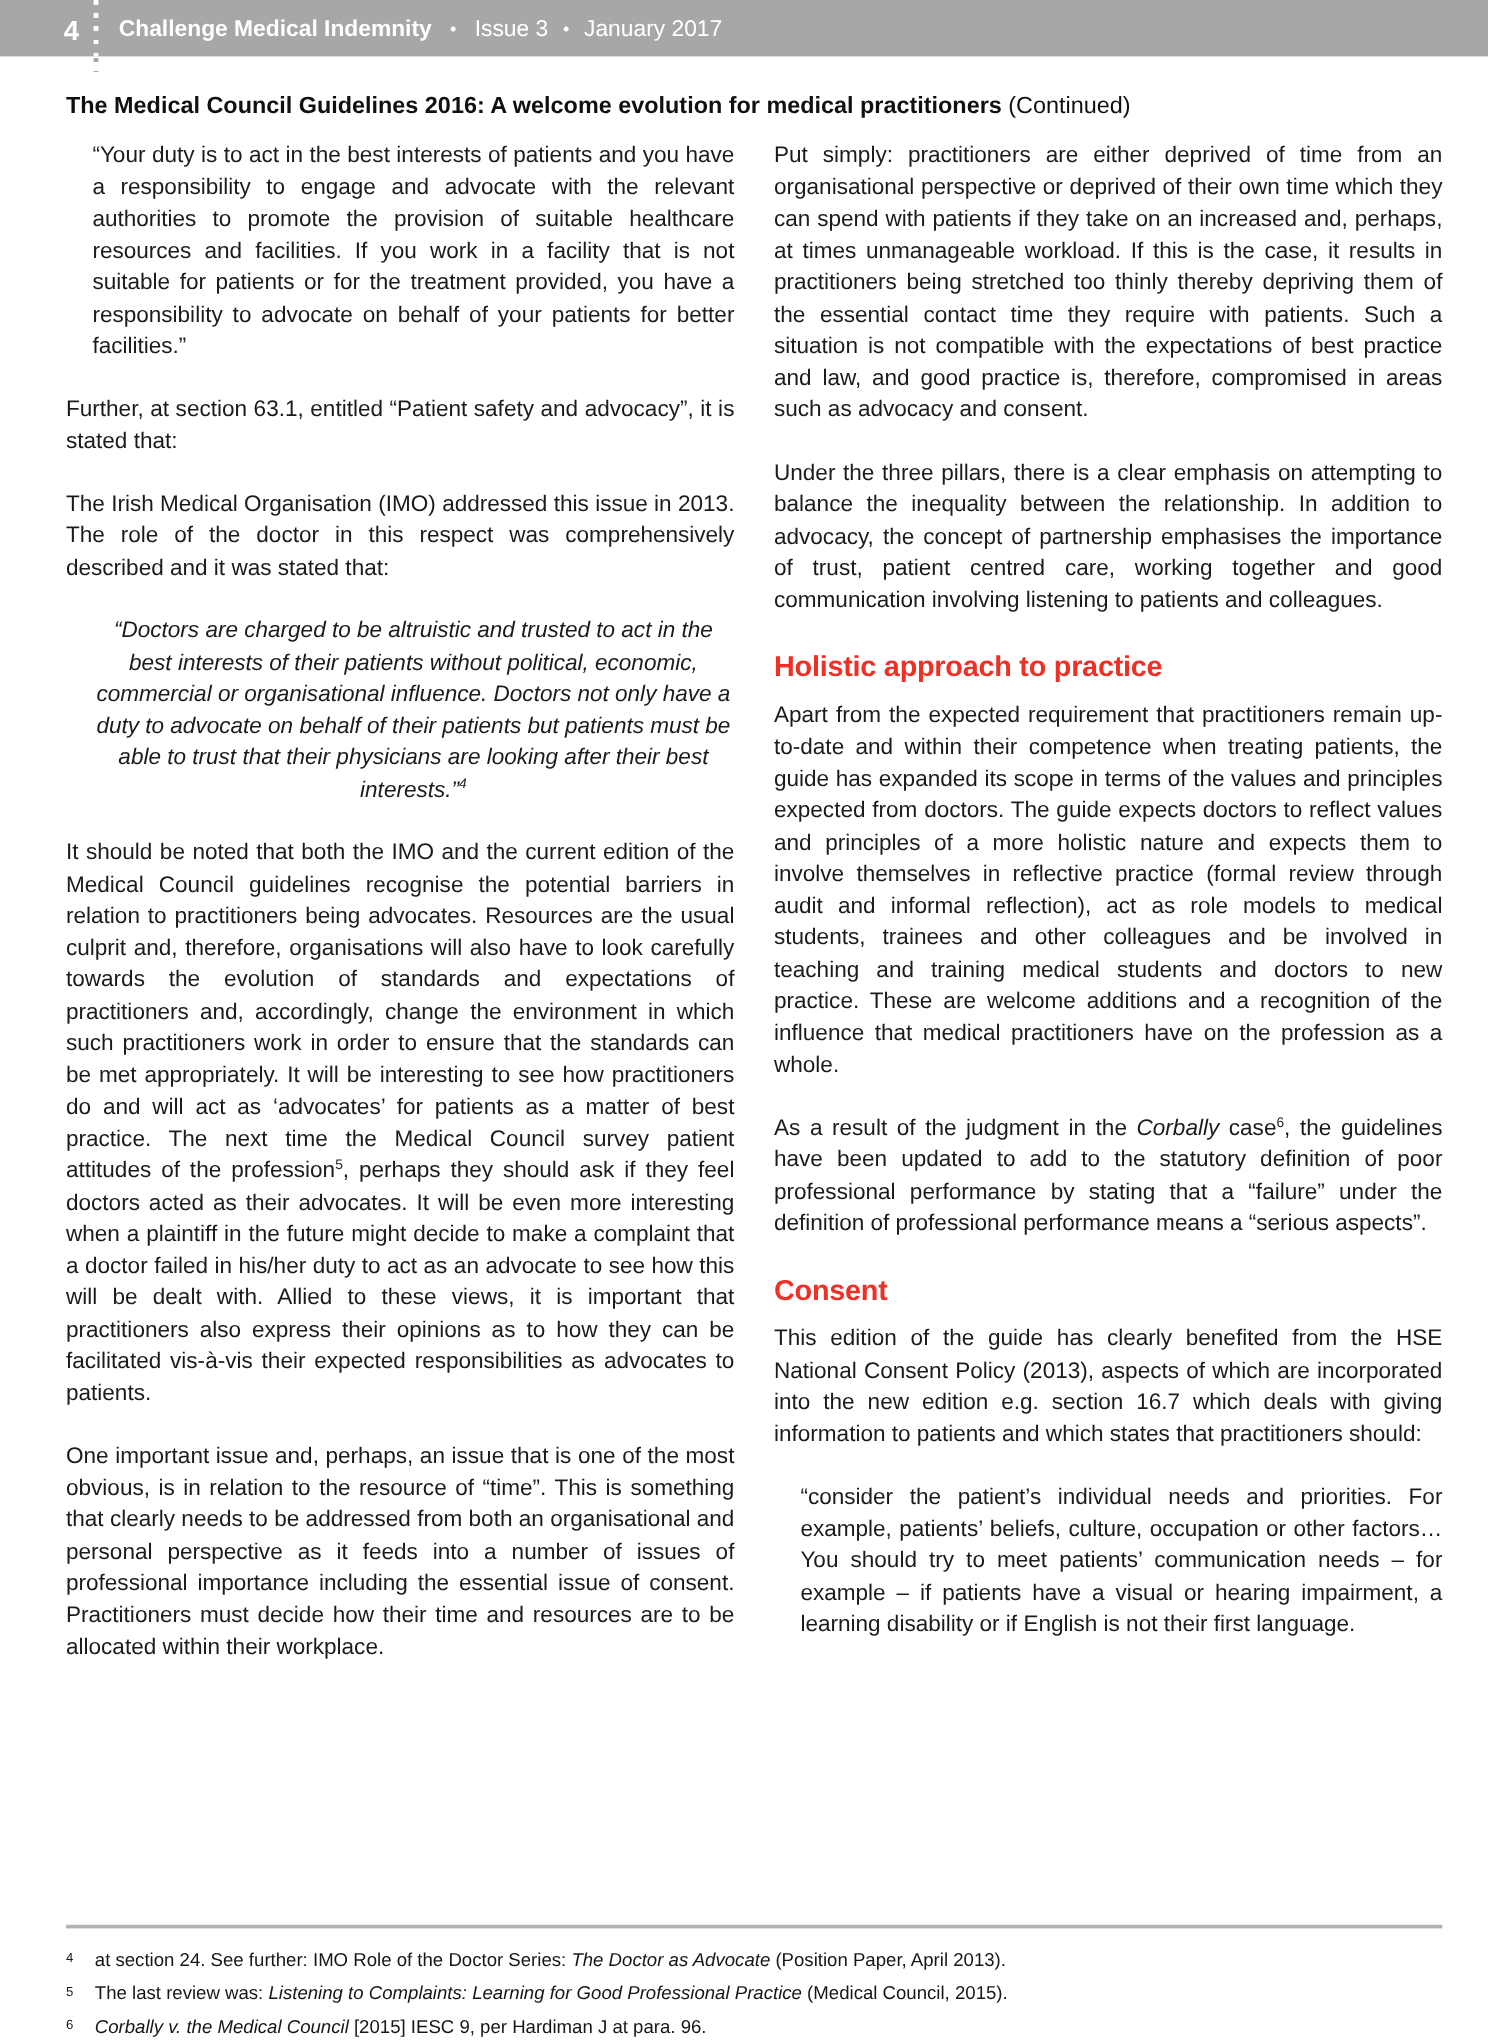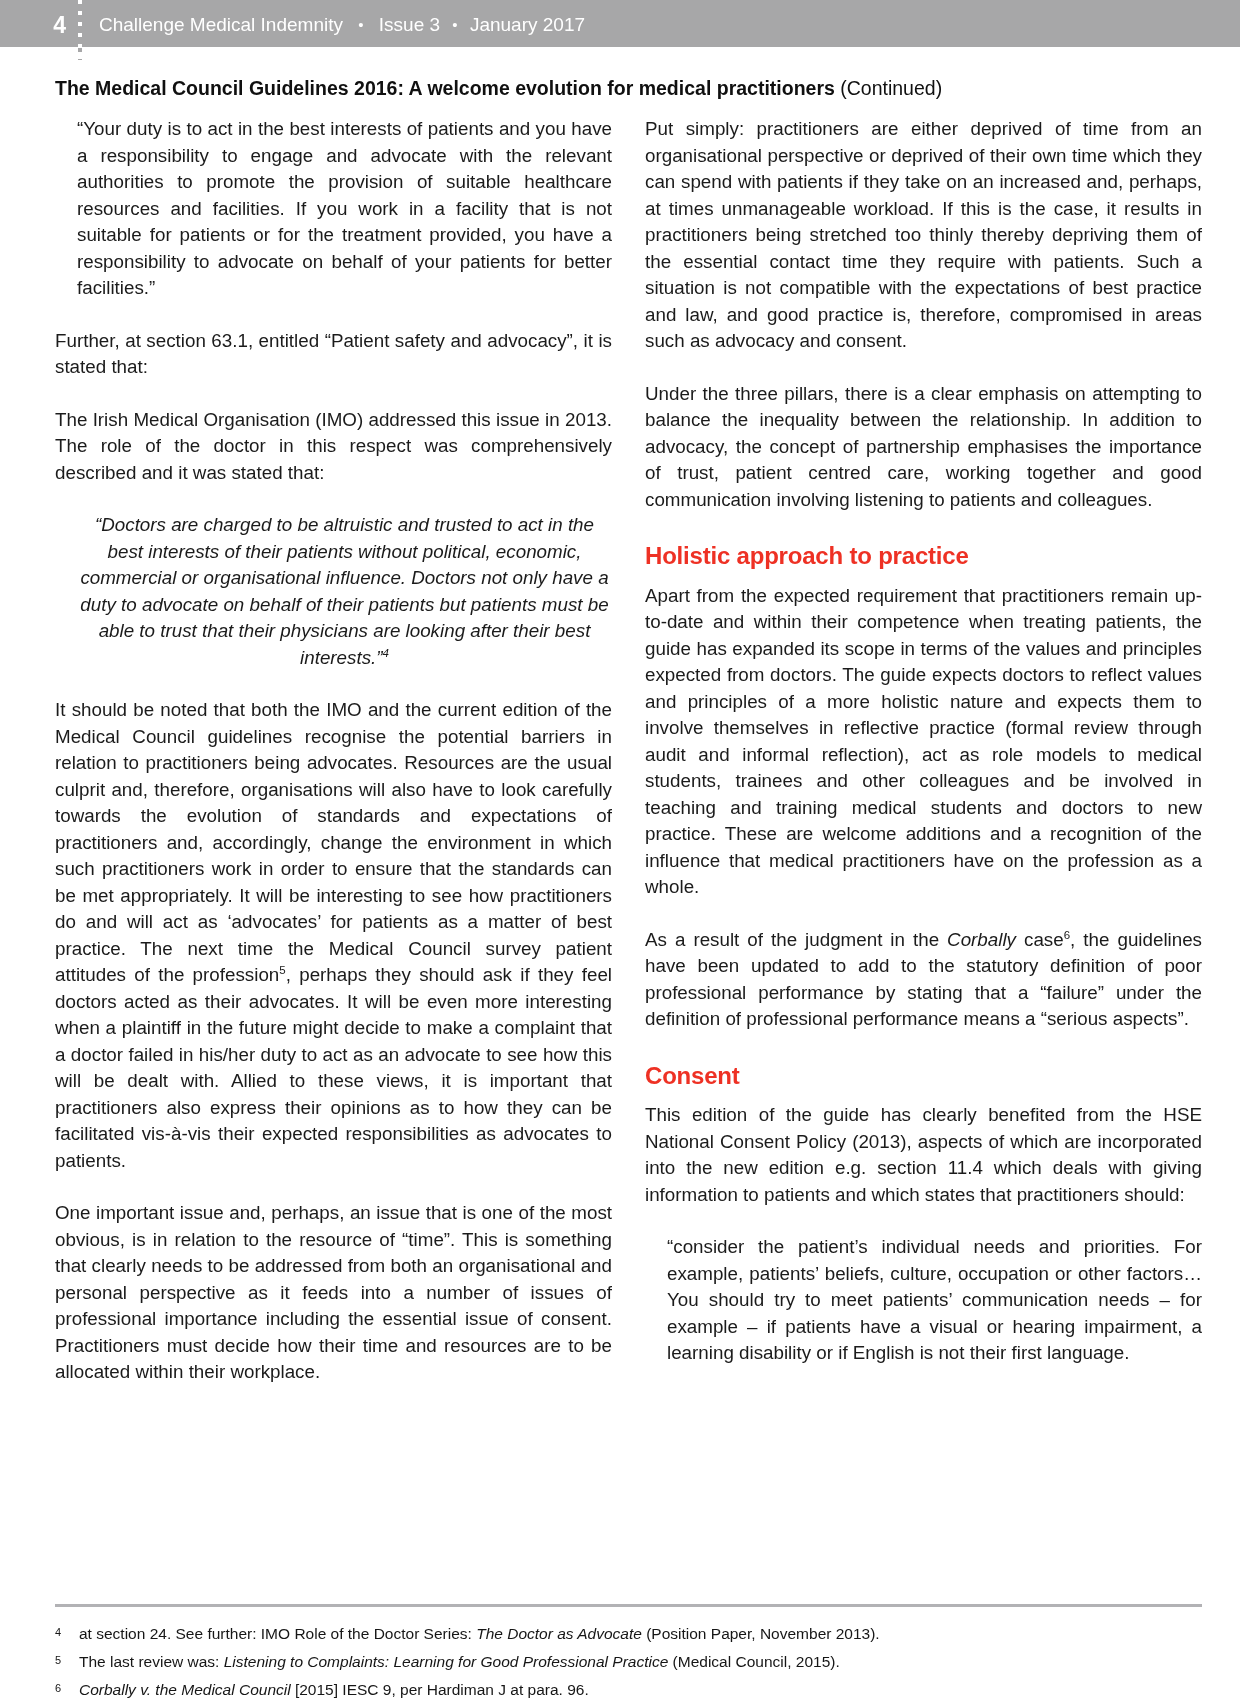--- a/index.html
+++ b/index.html
@@ -47,21 +47,21 @@
   }
   .header-title {
     position: absolute;
     top: 0; left: 99px;
     height: 47px;
     line-height: 50px;
     color: #ffffff;
     font-size: 19px;
     white-space: nowrap;
   }
-  .header-title .pub { font-weight: normal; }
+  .header-title .pub { font-weight: bold; }
   .header-title .sep { display: inline-block; margin: 0 10px; font-size: 15px; vertical-align: 1px; }
   .header-title .sep2 { margin: 0 7px; }
 
   
   .article-title {
     position: absolute;
     top: 77px; left: 55px; right: 30px;
     font-size: 19.5px;
     font-weight: bold;
     color: #101010;
@@ -159,31 +159,31 @@
       <p>One important issue and, perhaps, an issue that is one of the most obvious, is in relation to the resource of “time”. This is something that clearly needs to be addressed from both an organisational and personal perspective as it feeds into a number of issues of professional importance including the essential issue of consent. Practitioners must decide how their time and resources are to be allocated within their workplace.</p>
     </div>
 
     <div class="col">
       <p>Put simply: practitioners are either deprived of time from an organisational perspective or deprived of their own time which they can spend with patients if they take on an increased and, perhaps, at times unmanageable workload. If this is the case, it results in practitioners being stretched too thinly thereby depriving them of the essential contact time they require with patients. Such a situation is not compatible with the expectations of best practice and law, and good practice is, therefore, compromised in areas such as advocacy and consent.</p>
       <p>Under the three pillars, there is a clear emphasis on attempting to balance the inequality between the relationship. In addition to advocacy, the concept of partnership emphasises the importance of trust, patient centred care, working together and good communication involving listening to patients and colleagues.</p>
       <h2 class="red">Holistic approach to practice</h2>
       <p>Apart from the expected requirement that practitioners remain up-to-date and within their competence when treating patients, the guide has expanded its scope in terms of the values and principles expected from doctors. The guide expects doctors to reflect values and principles of a more holistic nature and expects them to involve themselves in reflective practice (formal review through audit and informal reflection), act as role models to medical students, trainees and other colleagues and be involved in teaching and training medical students and doctors to new practice. These are welcome additions and a recognition of the influence that medical practitioners have on the profession as a whole.</p>
       <p><span>As a result of the judgment in the </span><span class="italic">Corbally</span><span> case</span><sup class="ref">6</sup><span>, the guidelines have been updated to add to the statutory definition of poor professional performance by stating that a “failure” under the definition of professional performance means a “serious aspects”.</span></p>
       <h2 class="red">Consent</h2>
-      <p>This edition of the guide has clearly benefited from the HSE National Consent Policy (2013), aspects of which are incorporated into the new edition e.g. section 11.4 which deals with giving information to patients and which states that practitioners should:</p>
+      <p>This edition of the guide has clearly benefited from the HSE National Consent Policy (2013), aspects of which are incorporated into the new edition e.g. section 16.7 which deals with giving information to patients and which states that practitioners should:</p>
       <blockquote>“consider the patient’s individual needs and priorities. For example, patients’ beliefs, culture, occupation or other factors… You should try to meet patients’ communication needs – for example – if patients have a visual or hearing impairment, a learning disability or if English is not their first language.</blockquote>
     </div>
 
   </div>
 
   <div class="footnote-rule"></div>
   <div class="footnotes">
     <div class="footnote">
       <div class="fn-marker">4</div>
-      <div class="fn-text"><span>at section 24. See further: IMO Role of the Doctor Series: </span><span class="italic">The Doctor as Advocate</span><span> (Position Paper, November 2013).</span></div>
+      <div class="fn-text"><span>at section 24. See further: IMO Role of the Doctor Series: </span><span class="italic">The Doctor as Advocate</span><span> (Position Paper, April 2013).</span></div>
     </div>
     <div class="footnote">
       <div class="fn-marker">5</div>
       <div class="fn-text"><span>The last review was: </span><span class="italic">Listening to Complaints: Learning for Good Professional Practice</span><span> (Medical Council, 2015).</span></div>
     </div>
     <div class="footnote">
       <div class="fn-marker">6</div>
       <div class="fn-text"><span></span><span class="italic">Corbally v. the Medical Council</span><span> [2015] IESC 9, per Hardiman J at para. 96.</span></div>
     </div>
   </div>

